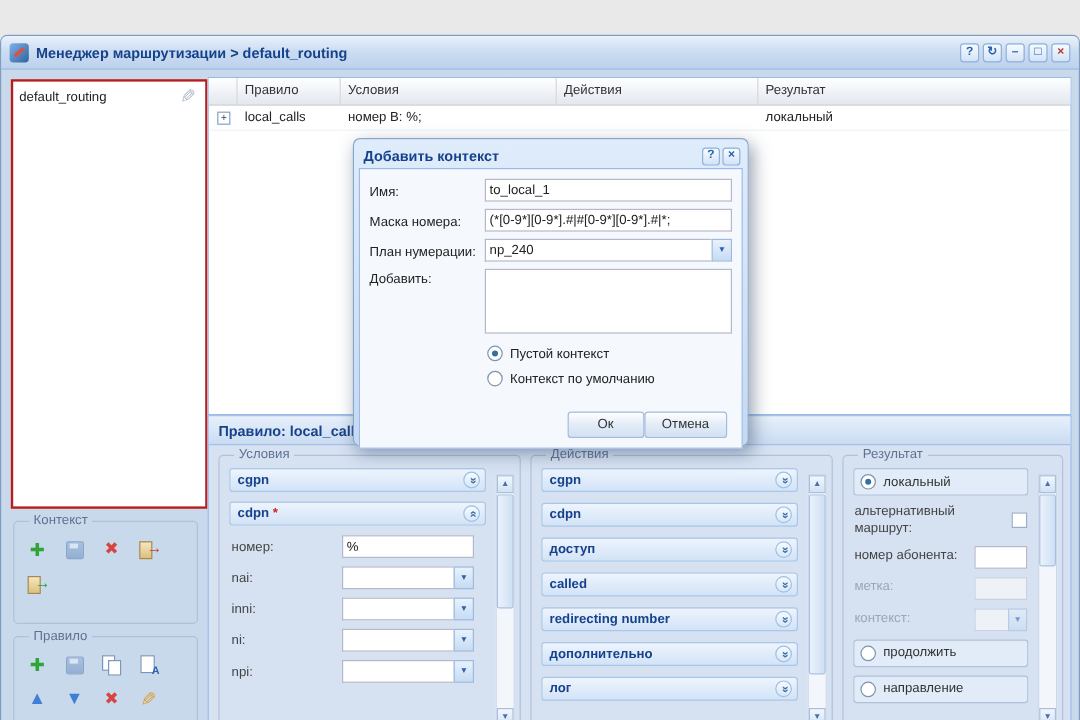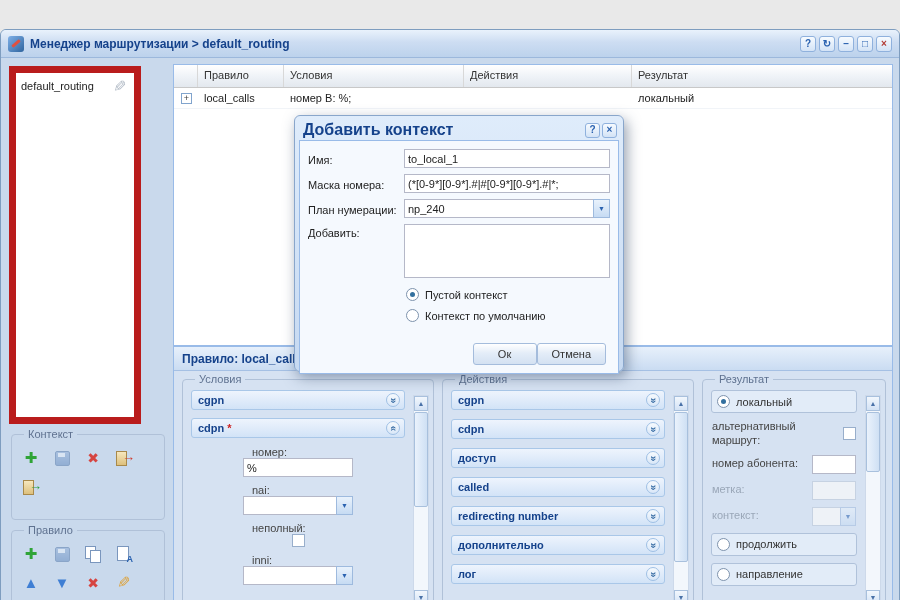--- a/index.html
+++ b/index.html
@@ -12,21 +12,21 @@
     background:linear-gradient(#e9f2fc,#cdddf2 45%,#bcd2ec);border-bottom:1px solid #9cb8dc;}
   .app-icon{width:16px;height:16px;border-radius:3px;background:linear-gradient(135deg,#7fb0e8,#2f649e);position:relative;flex:0 0 auto;}
   .app-icon::after{content:"";position:absolute;left:3px;top:6px;width:10px;height:3px;background:#e05040;border-radius:1px;transform:rotate(-40deg);}
   .title{margin-left:6px;font-weight:bold;font-size:12px;color:#15428b;}
   .win-tools{margin-left:auto;display:flex;gap:3px;}
   .tool-btn{width:16px;height:16px;border:1px solid #8fb1dd;border-radius:3px;background:linear-gradient(#f7fbff,#d3e3f6);
     color:#2a62b0;font-weight:bold;font-size:10px;line-height:13px;text-align:center;cursor:pointer;padding:0;}
   .tool-btn.close{color:#b23c35;}
 
   
-  .nav-panel{position:absolute;left:8px;top:36px;width:132px;height:358px;background:#fff;border:7px solid #b91c1c;}
+  .nav-panel{position:absolute;left:8px;top:36px;width:164px;height:358px;background:#fff;border:2px solid #b91c1c;}
   .nav-item{display:flex;align-items:center;padding:4px 5px;color:#222;cursor:pointer;}
   .nav-item-label{flex:1;}
 
   fieldset{border:1px solid #b0c1d8;border-radius:4px;margin:0;padding:3px 6px;background:transparent;}
   legend{color:#5f7290;padding:0 4px;font-size:11px;margin-left:6px;}
   .side-fs{position:absolute;left:10px;width:154px;}
   .side-fs.context{top:398px;height:92px;}
   .side-fs.rule{top:494px;height:94px;}
   .icon-row{display:flex;align-items:center;gap:13px;padding:3px 4px;height:29px;}
 
@@ -89,21 +89,21 @@
     display:flex;align-items:center;padding:0 4px 0 6px;margin-bottom:8px;cursor:pointer;}
   .fs-actions .acc-bar{margin-bottom:9px;}
   .acc-label{font-weight:bold;color:#15428b;}
   .req{color:#cc2222;font-weight:bold;margin-left:3px;}
   .acc-btn{margin-left:auto;width:14px;height:14px;border:1px solid #9fc0e5;border-radius:50%;
     background:linear-gradient(#f6fafe,#d9e7f8);display:flex;align-items:center;justify-content:center;cursor:pointer;}
   .chev{font-size:10px;font-weight:bold;color:#3a6ea5;line-height:1;letter-spacing:-1px;display:inline-block;transform:rotate(90deg);}
   .chev.down::before{content:"»";}
   .chev.up::before{content:"«";}
 
-  .form-row{display:flex;align-items:center;margin:7px 2px 0 2px;color:#444;flex-direction:column;}
+  .form-row{display:flex;align-items:center;margin:7px 2px 0 2px;color:#444;}
   .form-label{width:92px;flex:0 0 auto;}
   .txt{height:19px;border:1px solid #b5b8c8;background:#fff;font:11px "Liberation Sans","DejaVu Sans",sans-serif;
     padding:0 3px;color:#222;width:110px;}
   .combo{display:inline-flex;}
   .combo .txt{width:93px;border-right:none;}
   .combo-trigger{width:17px;height:19px;border:1px solid #9ebade;background:linear-gradient(#e9f2fc,#c6dbf3);
     display:flex;align-items:center;justify-content:center;cursor:pointer;flex:0 0 auto;}
   .combo-trigger::before{content:"▼";font-size:7px;color:#2a62b0;}
   .cb{width:13px;height:13px;border:1px solid #98aecb;background:#fff;display:inline-block;cursor:pointer;flex:0 0 auto;}
 
@@ -119,21 +119,21 @@
   .res-row .combo-trigger{width:16px;}
   .res-row.dis .res-label{color:#9aa7b8;}
   .res-row.dis .txt{background:#eef2f7;border-color:#c6d2e2;}
   .res-row.dis .combo-trigger{opacity:.55;}
 
   
   .dialog{position:absolute;left:293px;top:85px;width:330px;height:257px;padding:4px;z-index:20;
     background:linear-gradient(#dfecfb,#c6d9f1);border:1px solid #89a6cb;border-radius:6px;
     box-shadow:3px 5px 14px rgba(50,70,100,.5);}
   .dialog-header{height:20px;display:flex;align-items:center;padding:0 2px 0 4px;}
-  .dialog-title{font-weight:bold;font-size:16px;color:#15428b;flex:1;}
+  .dialog-title{font-weight:bold;font-size:12px;color:#15428b;flex:1;}
   .dlg-tool{width:15px;height:15px;border:1px solid #8fb1dd;border-radius:3px;background:linear-gradient(#f7fbff,#d3e3f6);
     color:#2a62b0;font-weight:bold;font-size:10px;line-height:12px;text-align:center;cursor:pointer;margin-left:2px;padding:0;}
   .dialog-body{height:234px;background:#f5f9fe;border:1px solid #99bbe8;padding:8px 8px 6px 8px;display:flex;flex-direction:column;}
   .dlg-row{display:flex;margin-bottom:6px;align-items:center;color:#222;}
   .dlg-row.top{align-items:flex-start;}
   .dlg-label{width:96px;flex:0 0 auto;padding-top:3px;}
   .dlg-row .txt{width:206px;}
   .dlg-row .combo .txt{width:189px;}
   .dlg-textarea{width:206px;height:54px;border:1px solid #b5b8c8;background:#fff;resize:none;
     font:11px "Liberation Sans","DejaVu Sans",sans-serif;}
@@ -239,24 +239,20 @@
           <input class="txt" value="%" style="">
         </div>
         <div class="form-row">
           <span class="form-label">nai:</span>
           <span class="combo">
             <input class="txt" style="">
             <span class="combo-trigger"></span>
           </span>
         </div>
         <div class="form-row">
-          <span class="form-label">неполный:</span>
-          <span class="cb"></span>
-        </div>
-        <div class="form-row">
           <span class="form-label">inni:</span>
           <span class="combo">
             <input class="txt" style="">
             <span class="combo-trigger"></span>
           </span>
         </div>
         <div class="form-row">
           <span class="form-label">ni:</span>
           <span class="combo">
             <input class="txt" style="">

